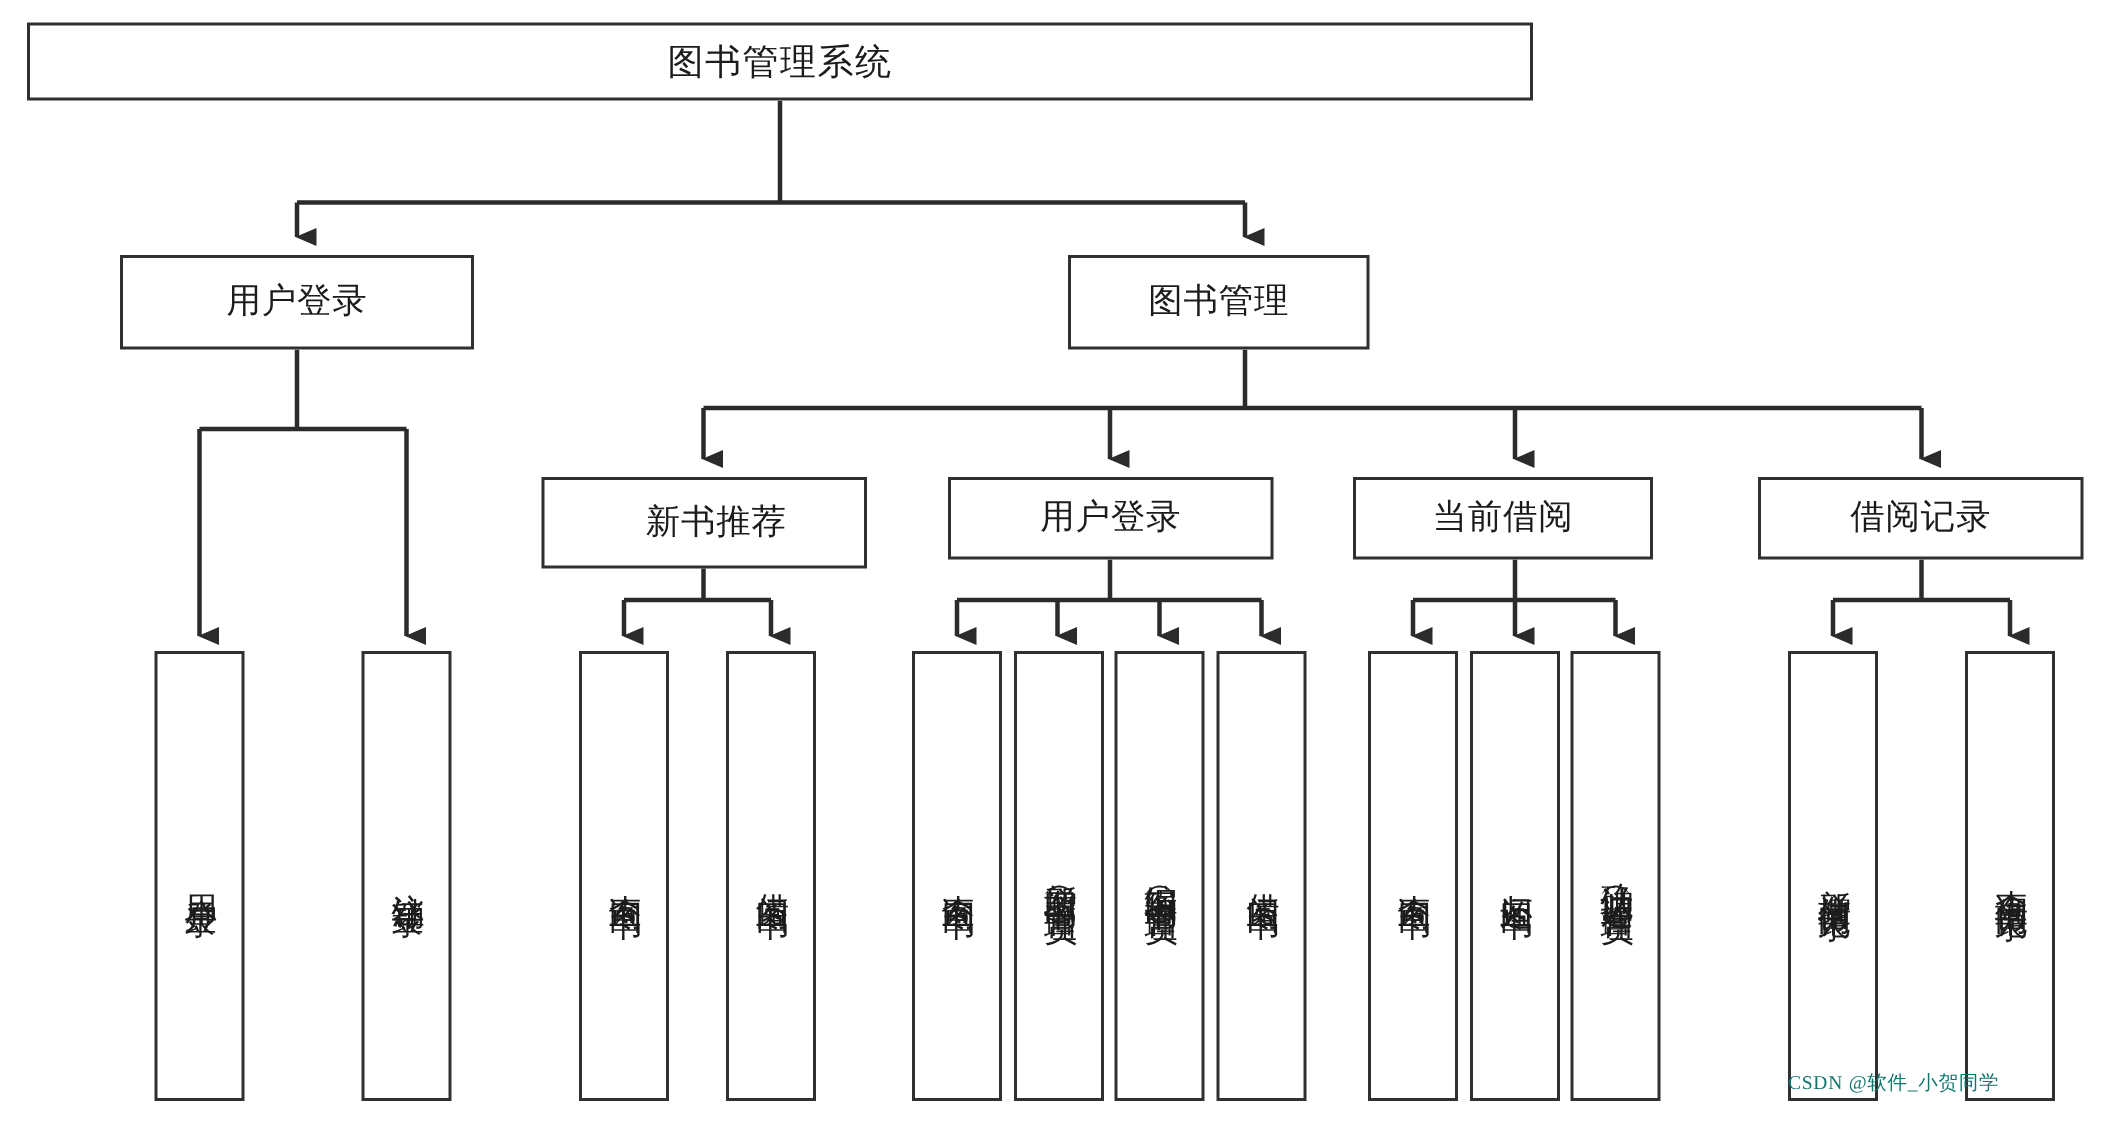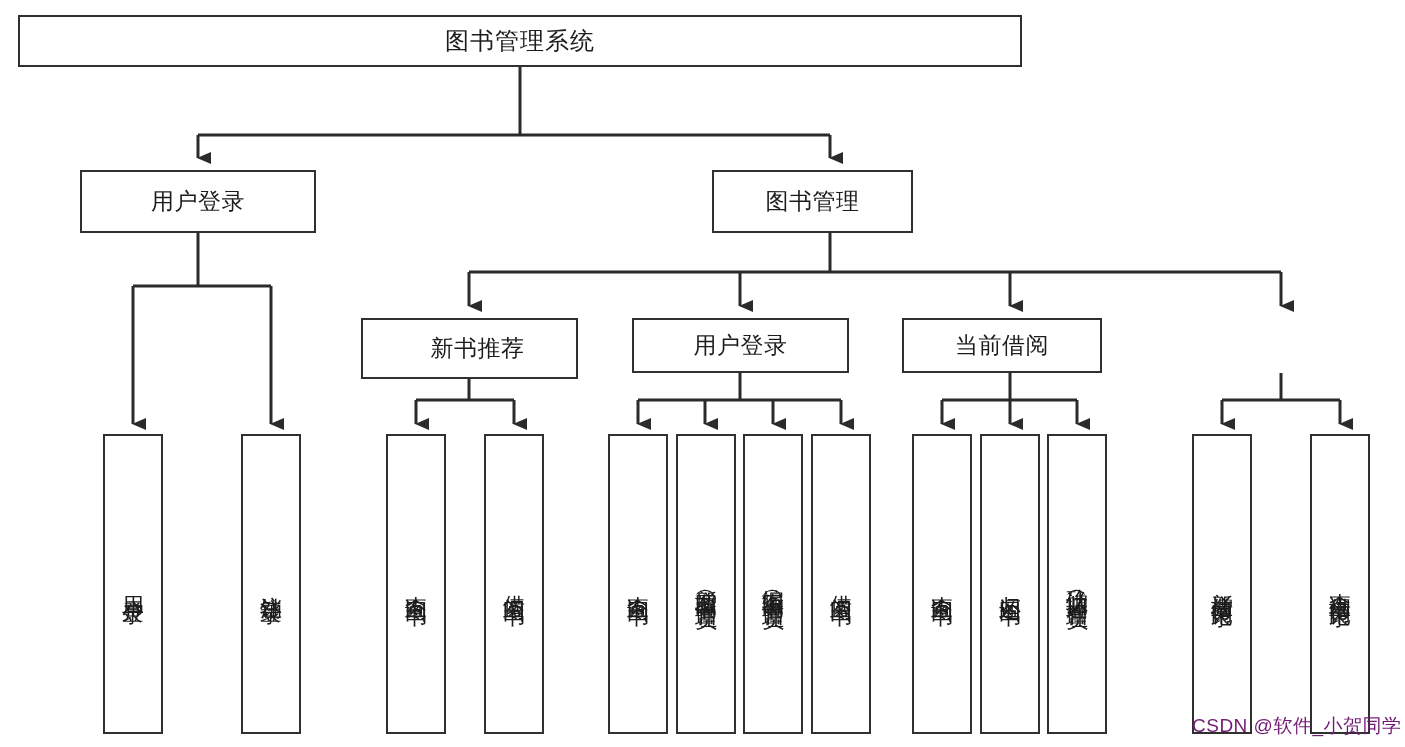--- a/index.html
+++ b/index.html
@@ -54,25 +54,25 @@
     text-align: center;
   }
   .node.v .vtext {
     writing-mode: vertical-rl;
     text-orientation: upright;
     letter-spacing: 3px;
     display: block;
   }
   .watermark {
     position: absolute;
-    font-size: 19px;
-    color: #701a75;
+    font-size: 13px;
+    color: #0f766e;
     white-space: nowrap;
     letter-spacing: 0.5px;
-    font-family: Liberation Sans, sans-serif;
+    font-family: Liberation Serif, serif;
   }
 </style>
 </head>
 <body>
 
 <div id="canvas">
 
   <svg id="edges" viewBox="0 0 1405 747">
     <defs>
       <marker id="arrow" viewBox="0 0 12 14" refX="6" refY="13" markerWidth="12" markerHeight="14" orient="auto-start-reverse" markerUnits="userSpaceOnUse">
@@ -124,20 +124,21 @@
   </svg>
 
   <div class="node h h-title" style="left:18px; top:15px; width:1004px; height:52px;">图书管理系统</div>
 
   <div class="node h" style="left:80px; top:170px; width:236px; height:63px;">用户登录</div>
   <div class="node h" style="left:712px; top:170px; width:201px; height:63px;">图书管理</div>
 
   <div class="node h" style="left:361px; top:318px; width:217px; height:61px;padding-left:16px;">新书推荐</div>
   <div class="node h" style="left:632px; top:318px; width:217px; height:55px;">用户登录</div>
   <div class="node h" style="left:902px; top:318px; width:200px; height:55px;">当前借阅</div>
+  <div class="node h" style="left:1172px; top:318px; width:217px; height:55px;">借阅记录</div>
 
   <div class="node v" style="left:103px; top:434px; width:60px; height:300px;">
     <span class="vtext">用户登录</span>
   </div>
   <div class="node v" style="left:241px; top:434px; width:60px; height:300px;">
     <span class="vtext">注销登录</span>
   </div>
 
   <div class="node v" style="left:386px; top:434px; width:60px; height:300px;">
     <span class="vtext">查询图书</span>

